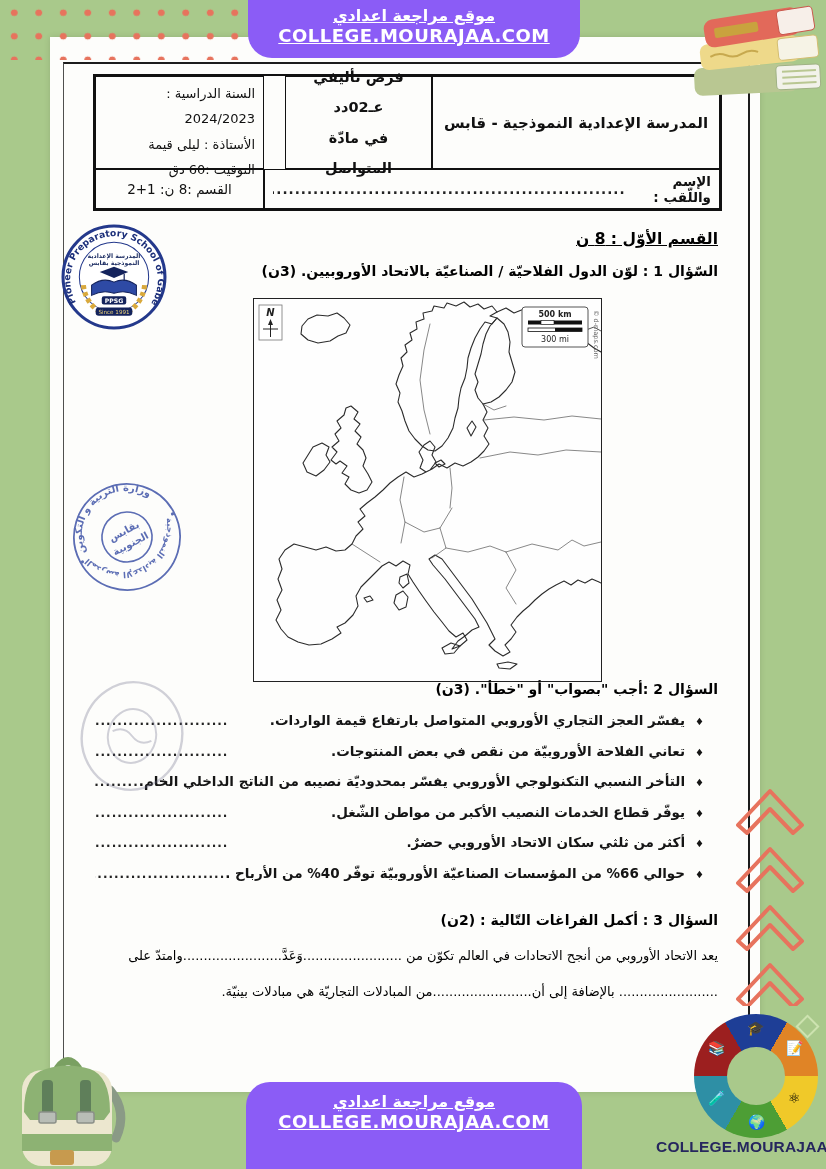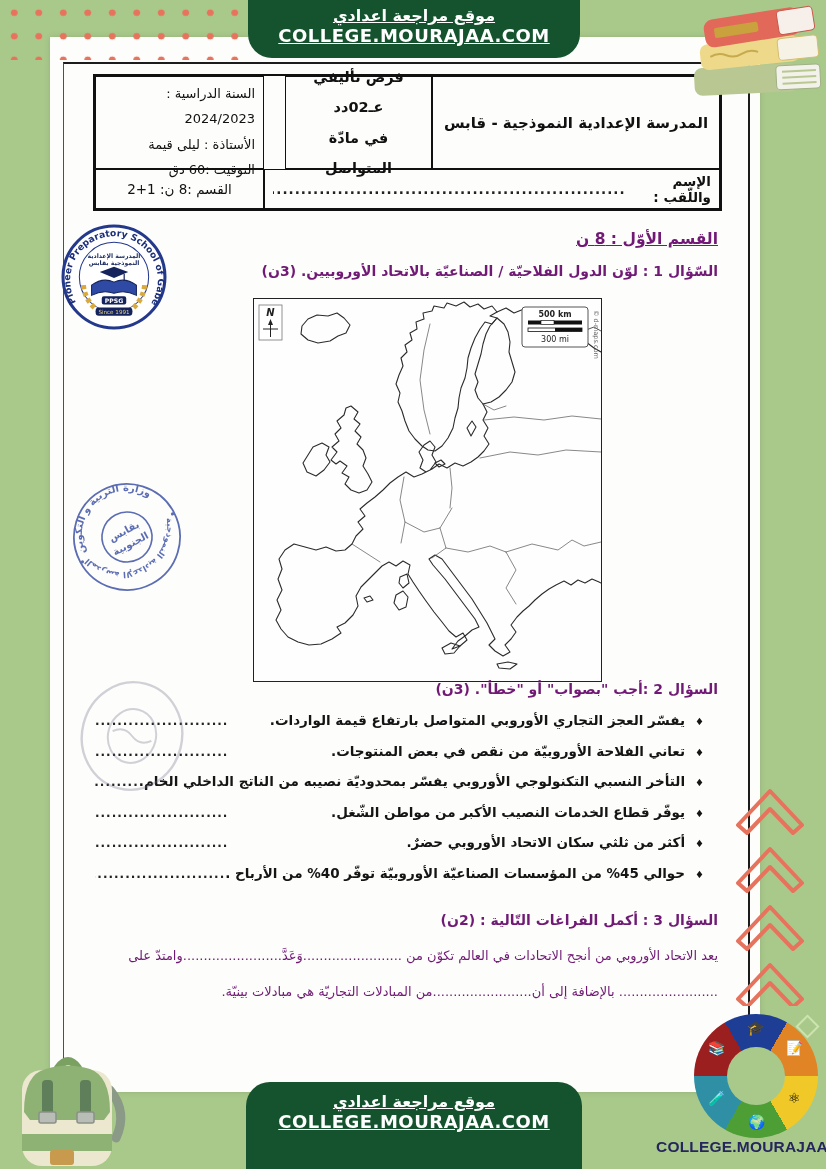--- a/index.html
+++ b/index.html
@@ -13,21 +13,21 @@
     background-size:24.5px 23.5px;background-position:2px 1px;}
 
   
   .paper{left:50px;top:37px;width:710px;height:1055px;background:#fdfdfb;z-index:1;
          box-shadow:0 0 6px rgba(0,0,0,.12);}
   .scan-frame{left:63px;top:62px;width:684px;height:1018px;z-index:2;
       border-top:2.5px solid #1c1c1c;border-right:2px solid #1c1c1c;
       border-left:1.5px solid rgba(35,35,35,.8);}
 
   
-  .tab{background:#14532d;z-index:7;text-align:center;color:#fff;}
+  .tab{background:#8b5cf6;z-index:7;text-align:center;color:#fff;}
   .tab-top{left:248px;top:0;width:332px;height:58px;border-radius:0 0 24px 24px;padding-top:6px;box-sizing:border-box;}
   .tab-bottom{left:246px;top:1082px;width:336px;height:87px;border-radius:24px 24px 0 0;padding-top:10px;box-sizing:border-box;}
   .tab .l1{display:block;font-size:16px;font-weight:bold;text-decoration:underline;}
   .tab .l2{display:block;font-size:18px;font-weight:bold;text-decoration:underline;letter-spacing:.5px;}
 
   
   .htable{left:93px;top:74px;width:625px;z-index:3;direction:rtl;
       display:grid;grid-template-columns:288px 168px 169px;grid-template-rows:93px 40px;
       grid-template-areas:"school exam info" "name name cls";
       border:2.5px solid #111;color:#111;}
@@ -35,21 +35,21 @@
   .c-school{grid-area:school;display:flex;align-items:center;justify-content:center;
       font-size:15px;font-weight:bold;text-align:center;line-height:2;}
   .c-exam{grid-area:exam;display:flex;flex-direction:column;align-items:center;justify-content:center;
       font-size:14.5px;font-weight:bold;text-align:center;line-height:2.1;margin-left:21px;}
   .c-info{grid-area:info;font-size:13px;font-weight:normal;text-align:right;line-height:1.95;padding-top:8px;}
   .c-name{grid-area:name;font-size:13.5px;font-weight:bold;display:flex;align-items:center;}
   .c-cls{grid-area:cls;font-size:13.5px;font-weight:normal;display:flex;align-items:center;justify-content:center;}
   .dotted{letter-spacing:1px;color:#222;overflow:hidden;white-space:nowrap;}
 
   
-  .artext{direction:rtl;color:#701a75;z-index:3;}
+  .artext{direction:rtl;color:#000000;z-index:3;}
   .sec-title{right:108px;top:230px;font-size:15.5px;font-weight:bold;text-decoration:underline;}
   .q-line{right:108px;font-size:14px;font-weight:bold;}
   .q1{top:263px;} .q2{top:681px;} .q3{top:912px;}
 
   
   .mapbox{left:253px;top:298px;width:347px;height:382px;border:1.6px solid #222;background:#fefefe;z-index:3;}
 
   
   .bullets{left:95px;top:712px;width:623px;z-index:3;}
   .brow{direction:rtl;display:flex;align-items:baseline;height:30.5px;font-size:13.5px;font-weight:bold;color:#151515;}
@@ -219,21 +219,21 @@
     <span class="btxt">يوفّر قطاع الخدمات النصيب الأكبر من مواطن الشّغل.</span>
     <span class="bdots dotted">........................</span>
   </div>
   <div class="brow">
     <span class="dia">♦</span>
     <span class="btxt">أكثر من ثلثي سكان الاتحاد الأوروبي حضرٌ.</span>
     <span class="bdots dotted">........................</span>
   </div>
   <div class="brow">
     <span class="dia">♦</span>
-    <span class="btxt">حوالي 45% من المؤسسات الصناعيّة الأوروبيّة توفّر 40% من الأرباح .</span>
+    <span class="btxt">حوالي 66% من المؤسسات الصناعيّة الأوروبيّة توفّر 40% من الأرباح .</span>
     <span class="bdots dotted">........................</span>
   </div>
 </div>
 
 <div class="abs artext q-line q3">السؤال 3 : أكمل الفراغات التّالية : (2ن)</div>
 <div class="abs artext q3p q3l1">يعد الاتحاد الأوروبي من أنجح الاتحادات في العالم تكوّن من ........................وَعَدَّ........................وامتدّ على</div>
 <div class="abs artext q3p q3l2">........................ بالإضافة إلى أن........................من المبادلات التجاريّة هي مبادلات بينيّة.</div>
 
 <svg class="abs stamp-blue" width="130" height="130" viewBox="0 0 130 130">
   <circle cx="65" cy="65" r="53" fill="none" stroke="#4055a8" stroke-width="1.8"></circle>

